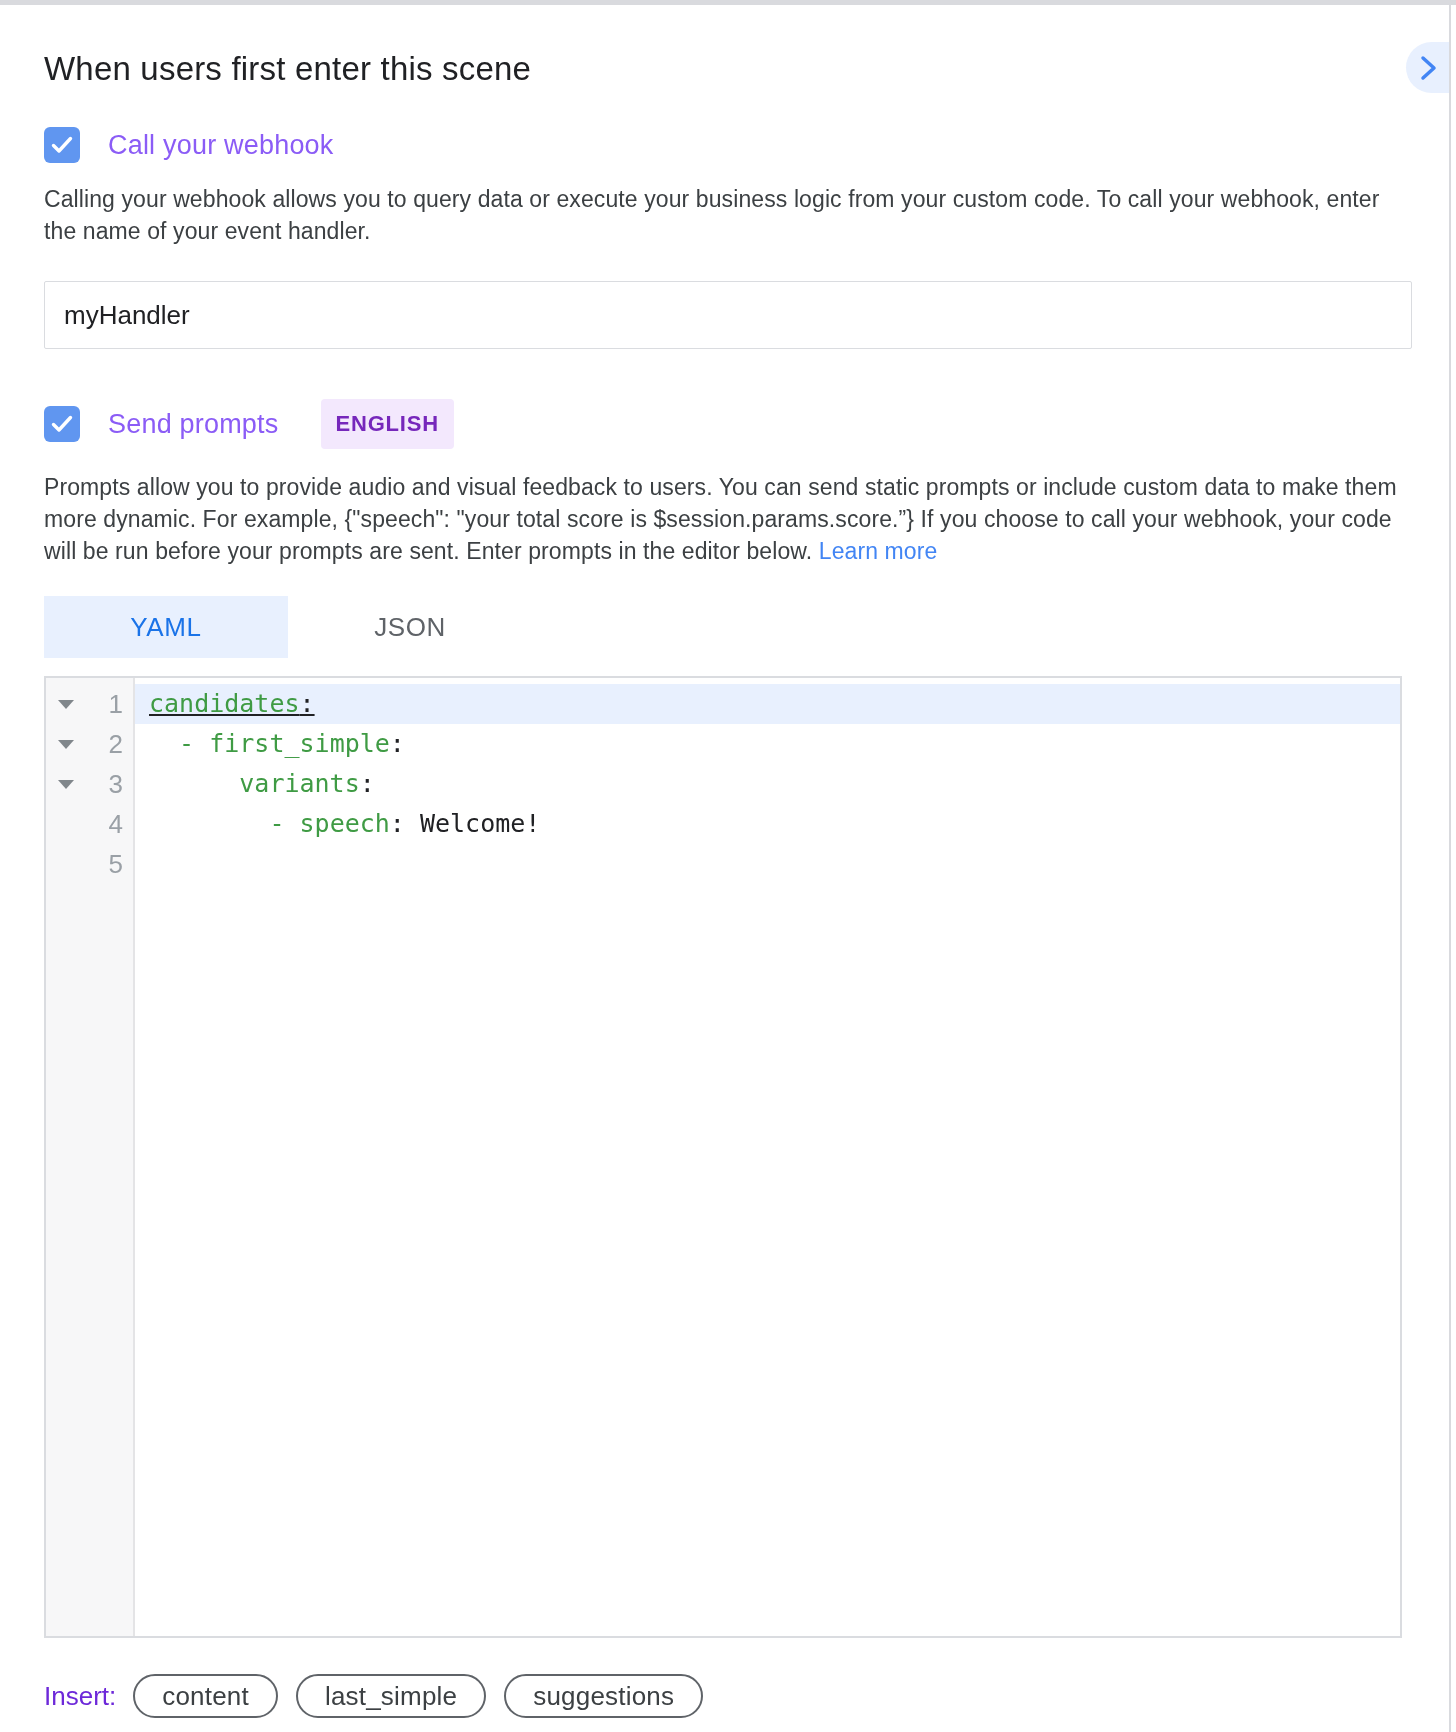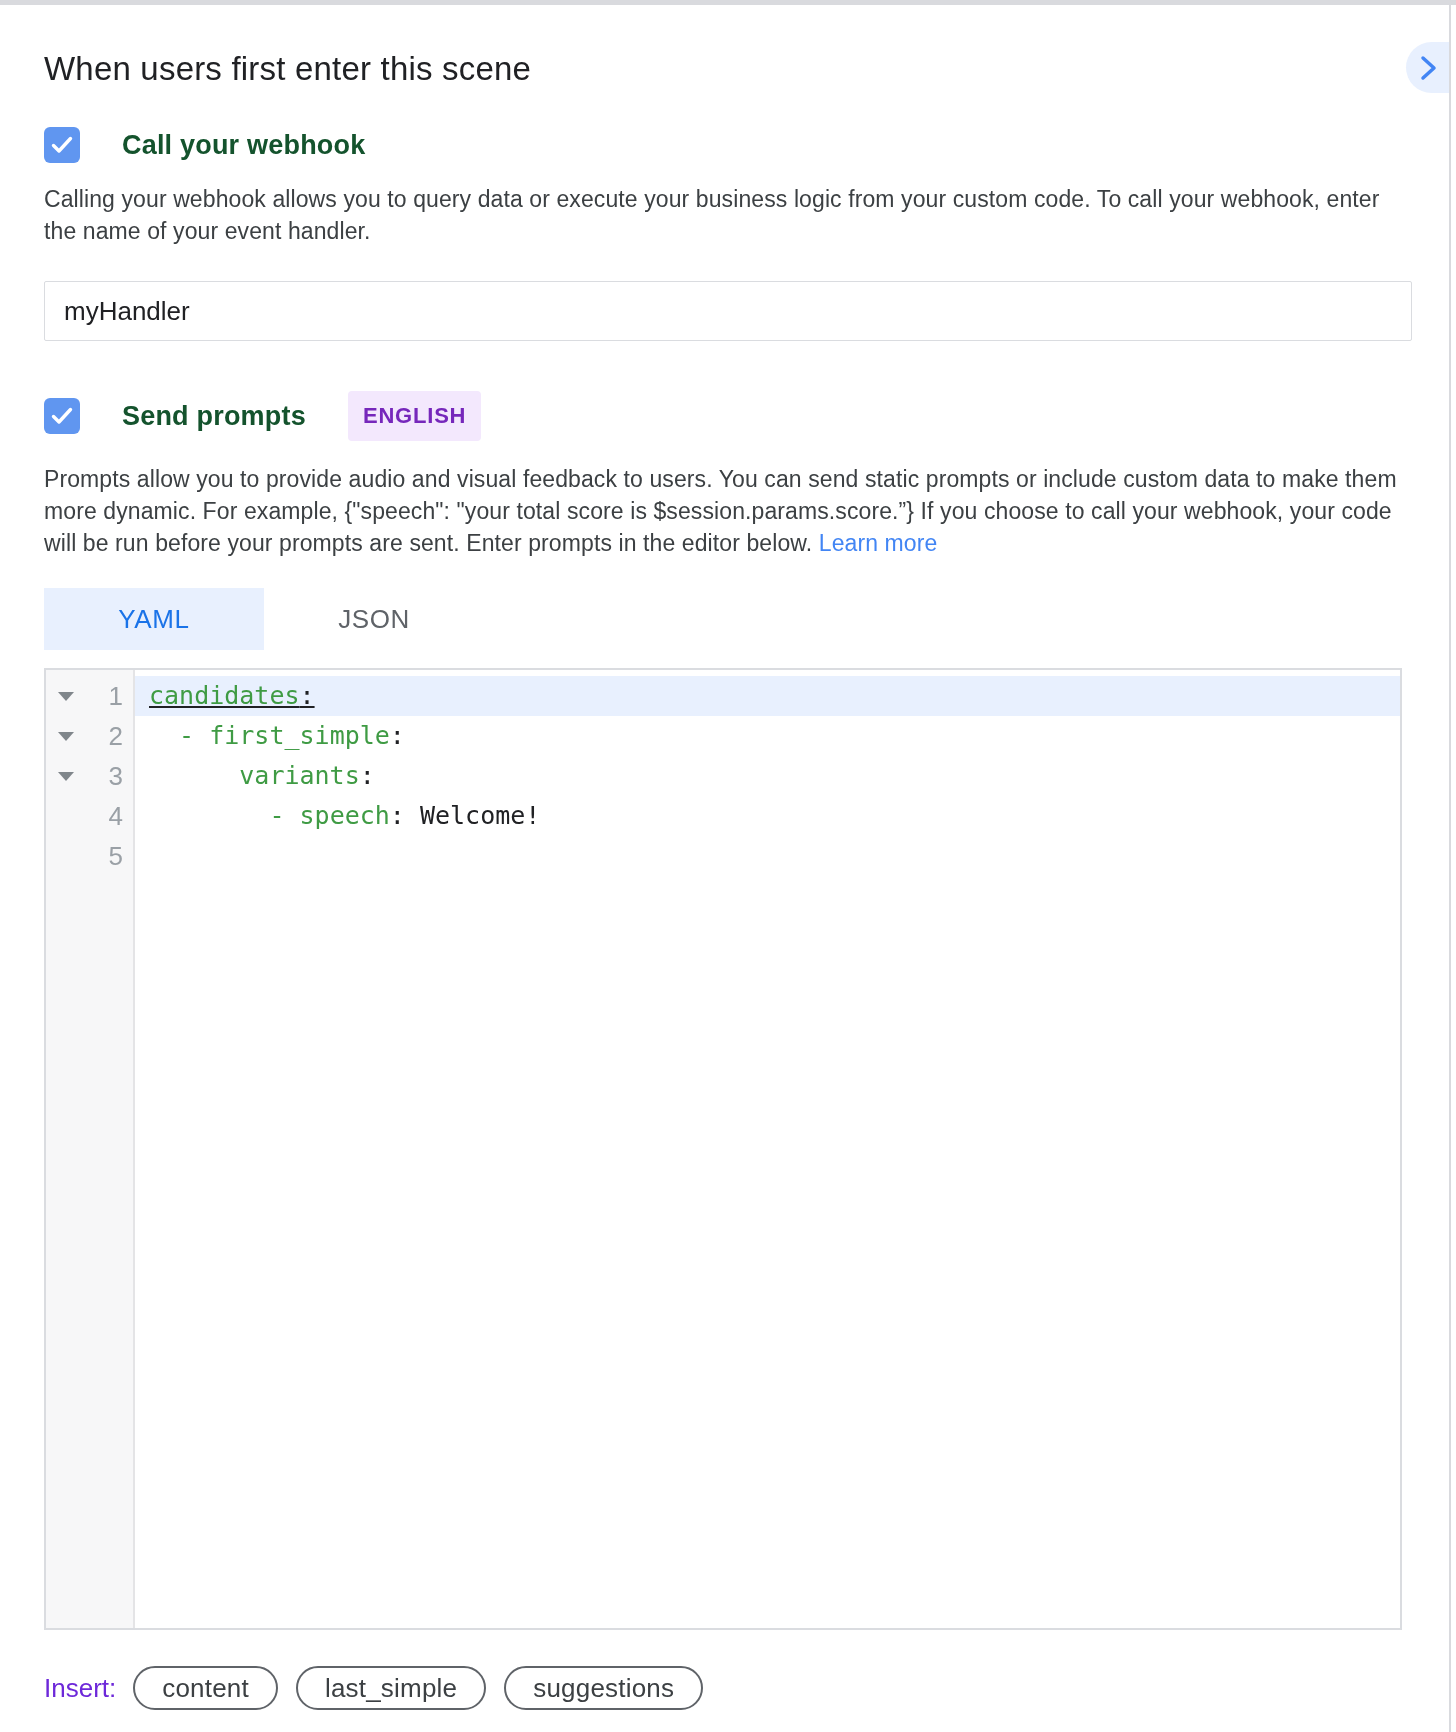--- a/index.html
+++ b/index.html
@@ -31,45 +31,45 @@
   }
 
   .check-row { display:flex; align-items:center; margin-top:36px; }
   .checkbox {
     width:36px; height:36px; border-radius:6px;
     background:#6096f0; flex:0 0 auto;
     display:flex; align-items:center; justify-content:center;
     cursor:pointer;
   }
   .check-row .row-label {
-    margin-left:42px; font-size:27px; font-weight:700; color:#14532d; letter-spacing:0.2px;
+    margin-left:28px; font-size:27px; font-weight:400; color:#8b5cf6; letter-spacing:0.2px;
   }
   .lang-badge {
     margin-left:42px; background:#f3e8fd; color:#7627bb;
     font-size:22px; font-weight:700; letter-spacing:0.8px;
     padding:12px 15px; border-radius:4px; line-height:26px;
   }
 
   p.descr {
     margin:20px 0 0 0; font-size:23px; line-height:32px; color:#3c4043;
     max-width:1370px; letter-spacing:0.1px;
   }
   p.descr-prompts { margin-top:22px; }
   a.learn-more { color:#4285f4; text-decoration:none; cursor:pointer; }
 
   input.handler-input {
-    display:block; margin-top:34px; width:1368px; height:60px;
+    display:block; margin-top:34px; width:1368px; height:68px;
     border:1.5px solid #dadce0; border-radius:2px; background:#fff;
     font-family:"Liberation Sans", sans-serif; font-size:26px; color:#202124;
     padding:0 15px 0 19px; outline:none;
   }
 
   .tabs { display:flex; margin-top:29px; }
   .tab {
-    width:220px; height:62px; border:none; background:transparent;
+    width:244px; height:62px; border:none; background:transparent;
     font-family:"Liberation Sans", sans-serif; font-size:26px; font-weight:500;
     letter-spacing:0.6px; color:#5f6368; cursor:pointer;
     display:flex; align-items:center; justify-content:center;
   }
   .tab.active { background:#e8f0fe; color:#1a73e8; }
 
   .editor {
     margin-top:18px; width:1358px; height:962px;
     border:2px solid #dadce0; display:flex; background:#fff;
   }

